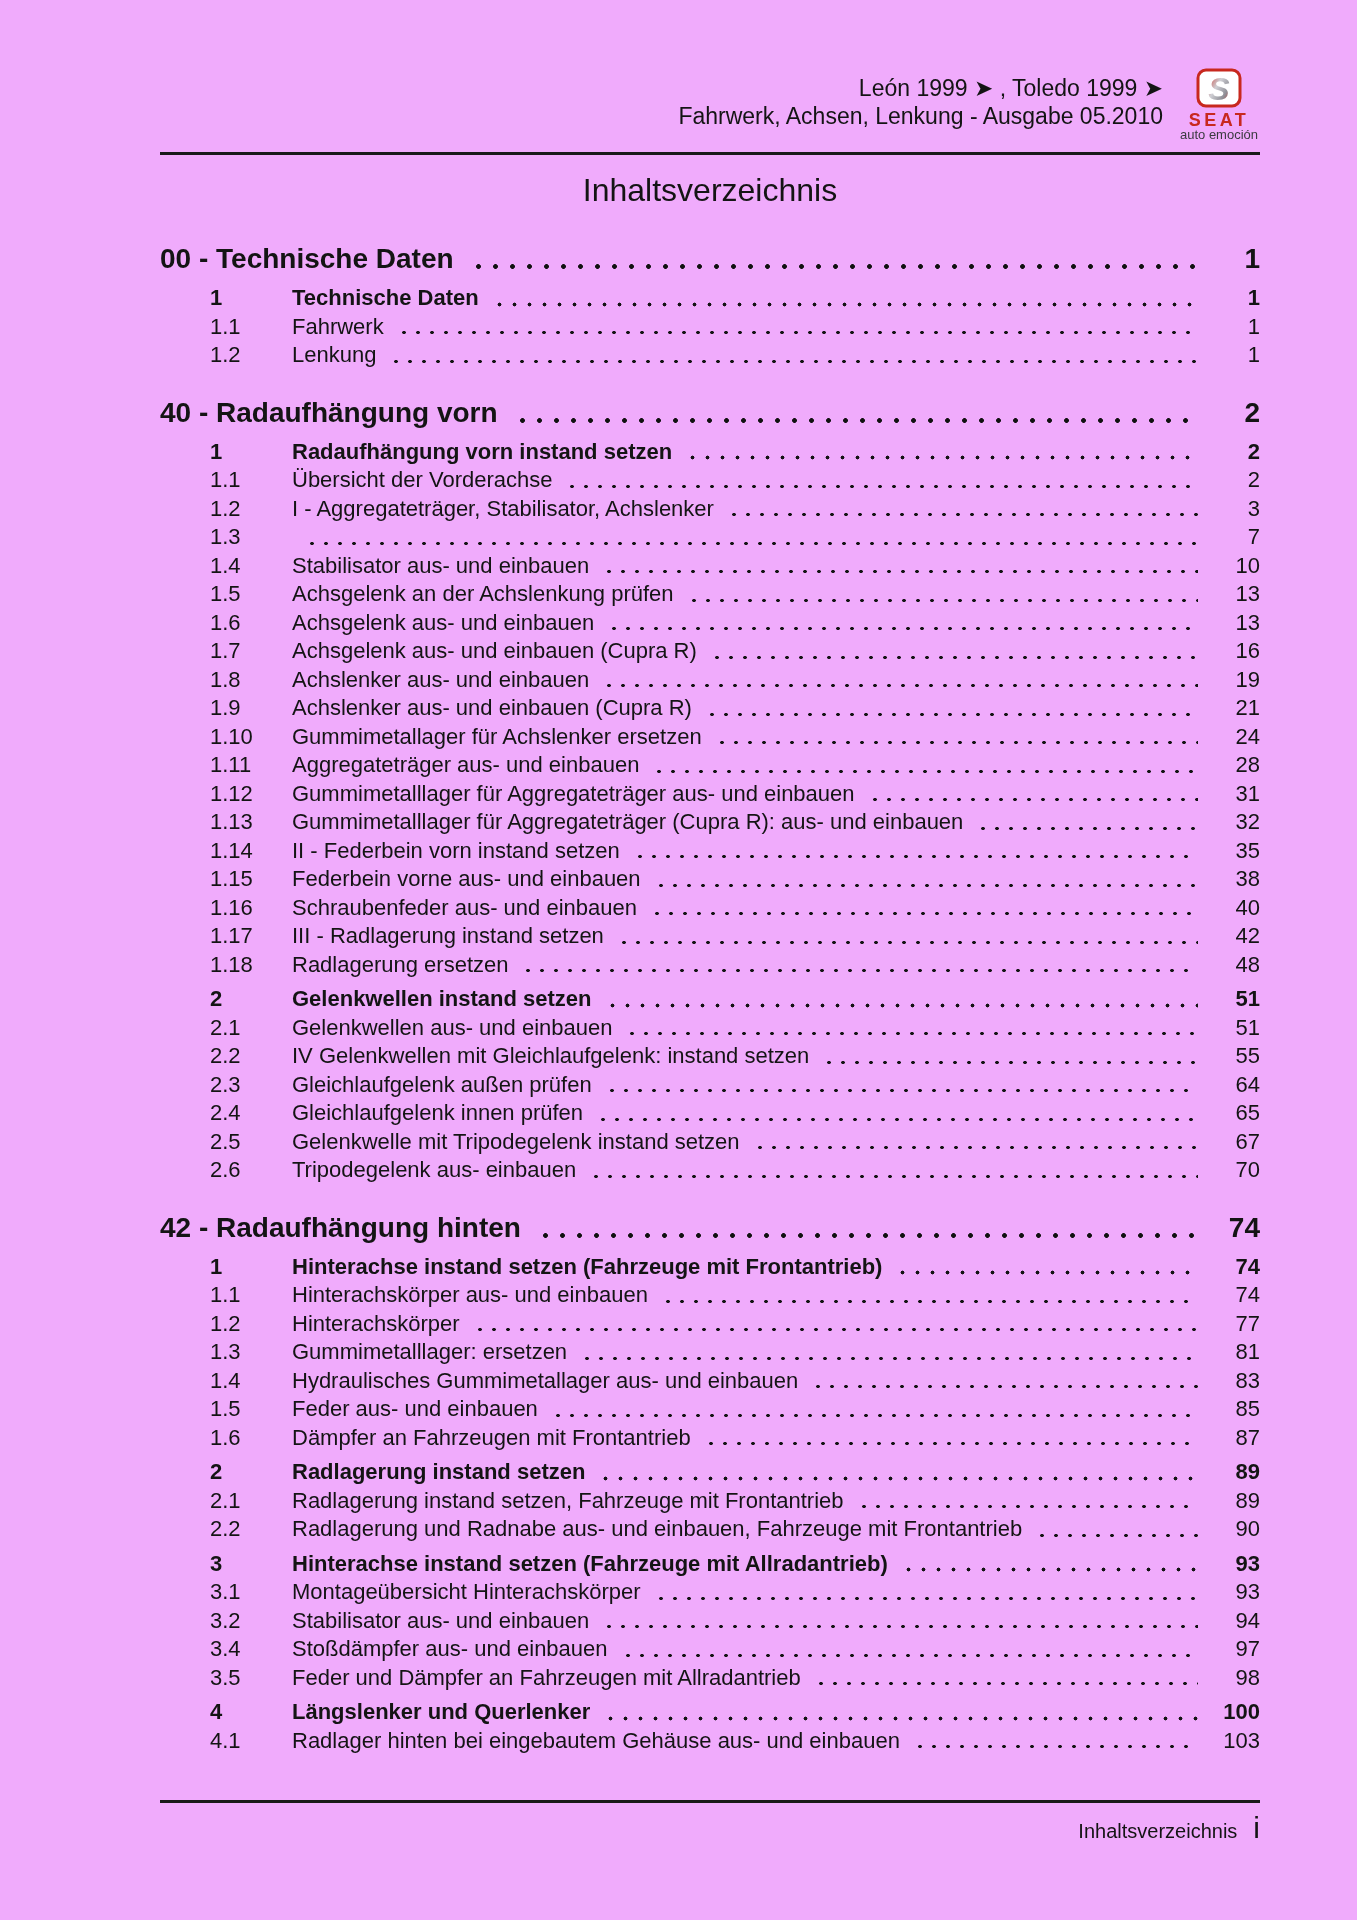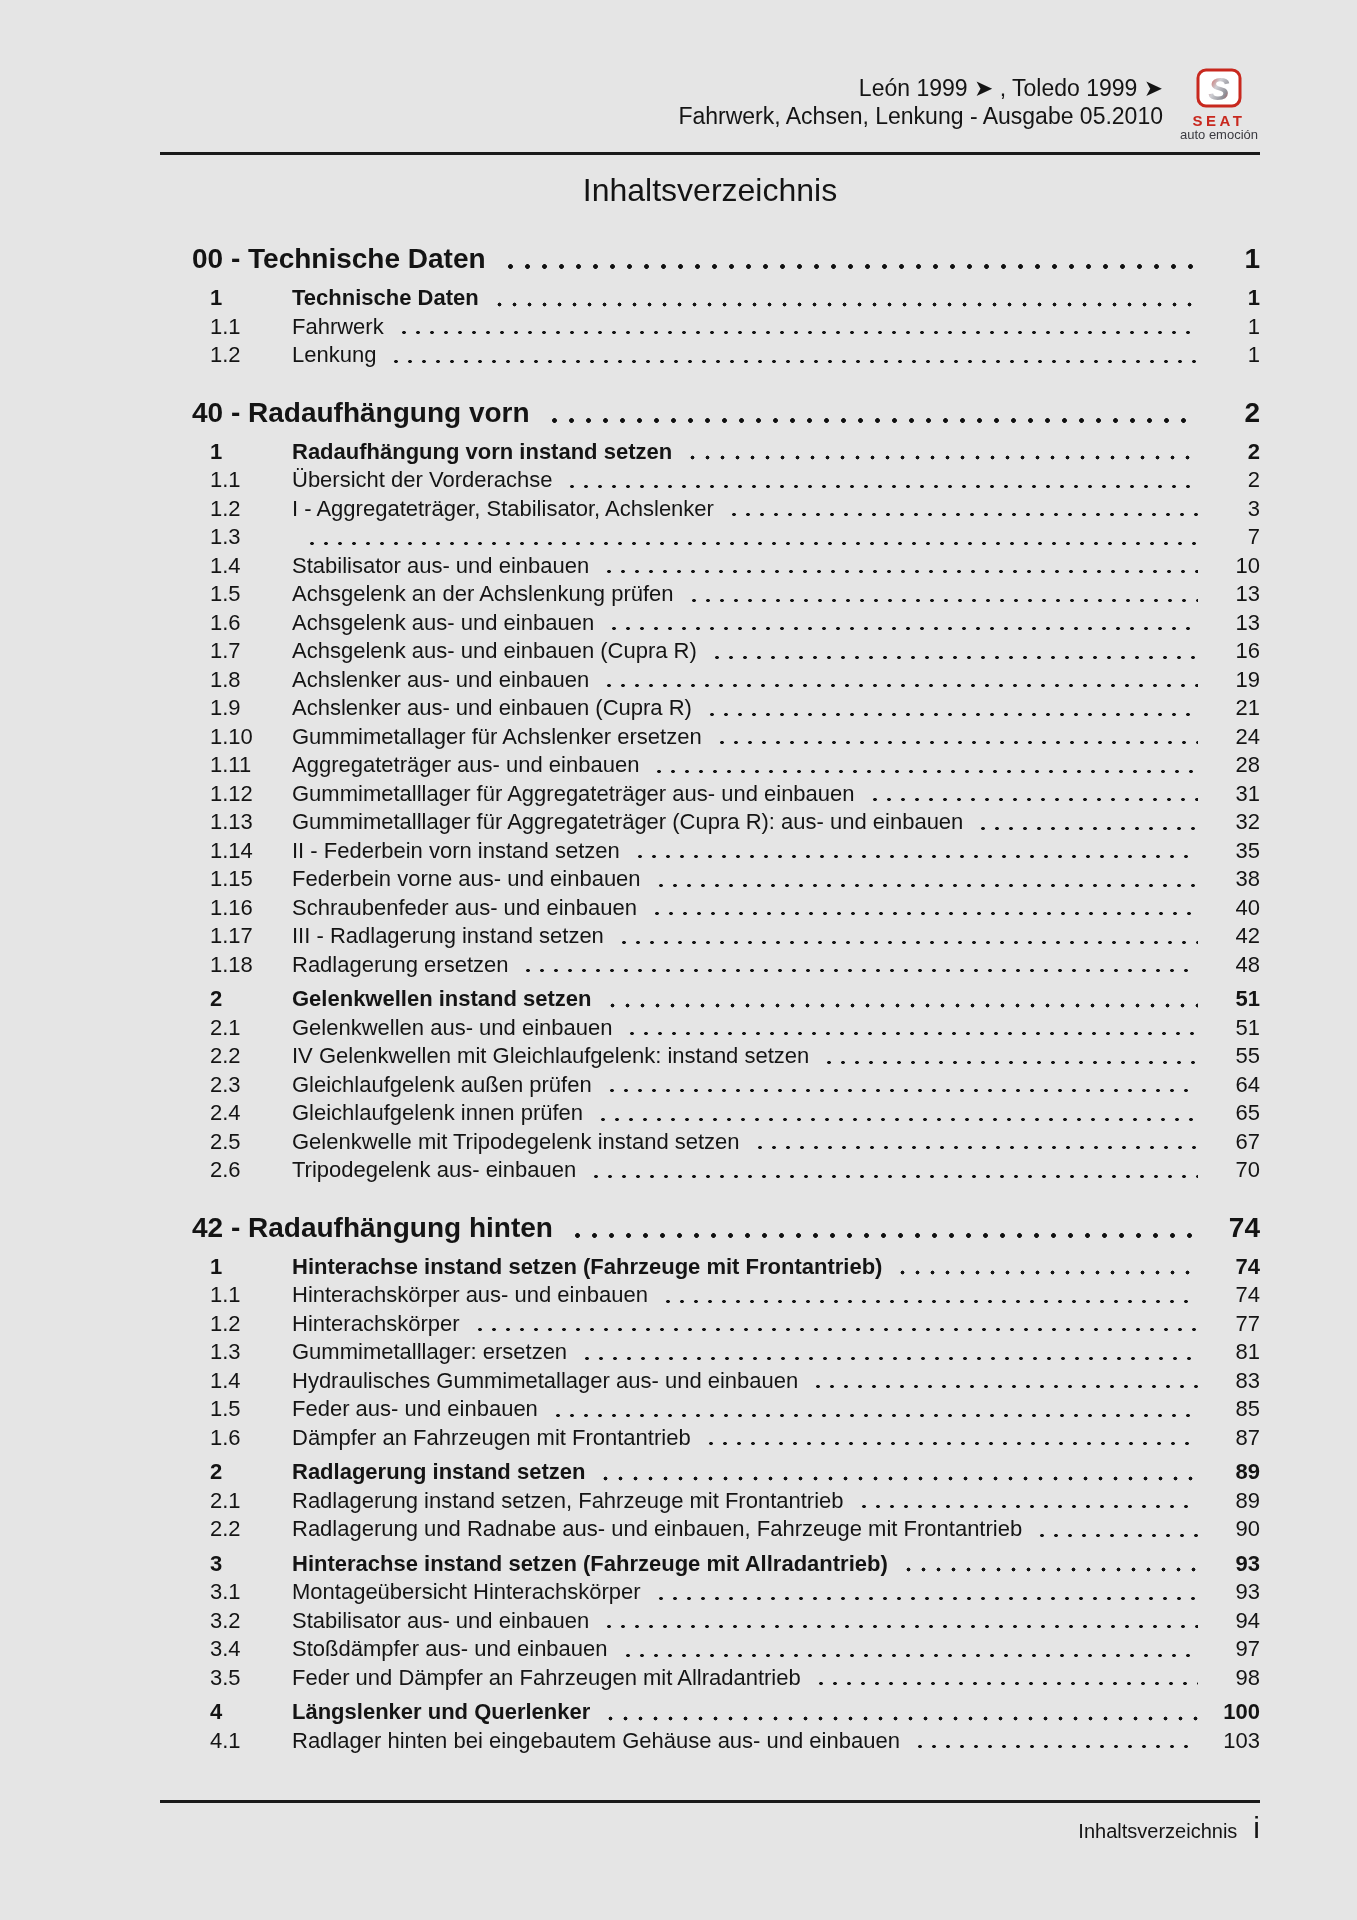--- a/index.html
+++ b/index.html
@@ -1,45 +1,45 @@
 <!DOCTYPE html>
 <html style="--brand-red: #c8281e;"><head>
 <meta charset="utf-8">
 <style>
   html,body { margin:0; padding:0; background:#ffffff; }
   .page {
-    position:relative; width:1357px; height:1920px; background:#e5e5e5;
+    position:relative; width:1357px; height:1920px; background:#f0abfc;
     color:#141414; font-family:"Liberation Sans", sans-serif; overflow:hidden;
   }
   
   .header-text {
     position:absolute; top:74px; right:194px; text-align:right;
     font-size:23px; line-height:28px; white-space:nowrap;
   }
   .logo-block {
     position:absolute; top:68px; right:97px; width:82px;
     display:flex; flex-direction:column; align-items:center;
   }
   .logo-badge { display:block; }
   .logo-brand {
-    color:var(--brand-red,#c8281e); font-size:15px; font-weight:bold;
+    color:var(--brand-red,#c8281e); font-size:18px; font-weight:bold;
     letter-spacing:3.5px; line-height:15px; margin-top:1px;
   }
   .logo-tagline { color:#3a3a40; font-size:13px; line-height:14px; white-space:nowrap; }
   .rule-top    { position:absolute; top:152px;  left:160px; width:1100px; height:3px; background:#1a1a1a; }
   .rule-bottom { position:absolute; top:1800px; left:160px; width:1100px; height:3px; background:#1a1a1a; }
   .doc-title {
     position:absolute; top:172px; left:160px; width:1100px;
     text-align:center; font-size:32px; line-height:36px;
   }
   
   .toc { position:absolute; top:240px; left:160px; width:1100px; }
   .sec-row {
     display:flex; align-items:baseline; margin-top:24px;
-    font-weight:bold; font-size:28px; height:38px; line-height:38px; white-space:nowrap;margin-left:32px;
+    font-weight:bold; font-size:28px; height:38px; line-height:38px; white-space:nowrap;
   }
   .sec-row:first-child { margin-top:0; }
   .entry-row {
     display:flex; align-items:baseline; padding-left:50px;
     font-size:22px; height:28.5px; line-height:28.5px; white-space:nowrap;
   }
   .entry-row.bold { font-weight:bold; margin-top:6px; }
   .num    { flex:none; width:82px; }
   .etitle { flex:none;text-align:right; }
   .sec-label { flex:none; }

